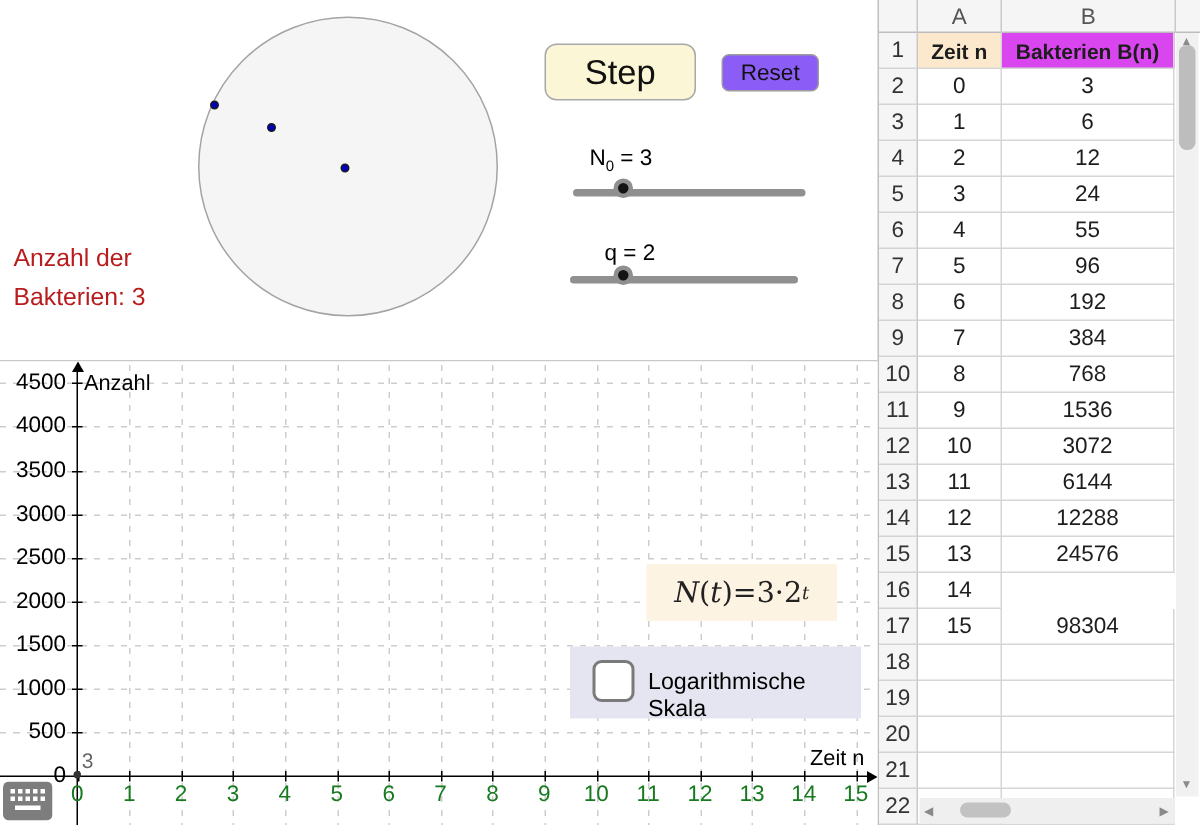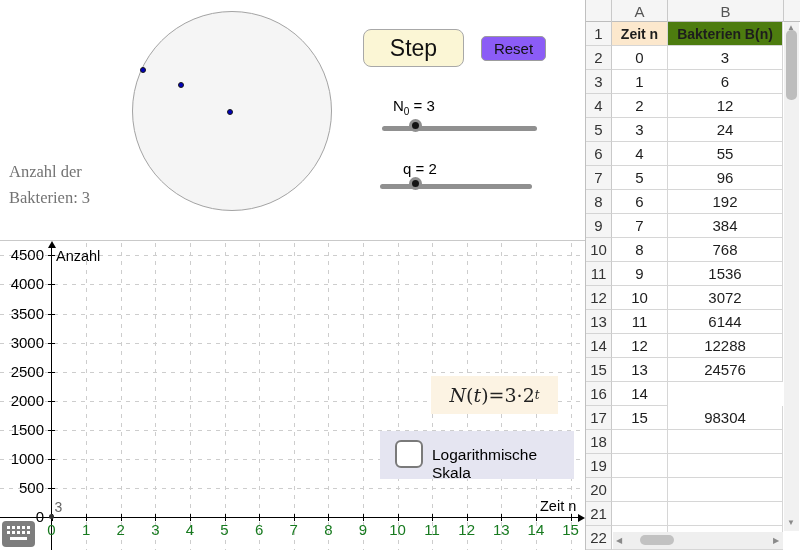--- a/index.html
+++ b/index.html
@@ -95,21 +95,21 @@
 
 <div id="app">
 
   <div id="petri-panel">
     <div id="petri-circle"></div>
     <div id="dots">
         <div class="bact-dot" style="left: 140px; top: 67px; background: rgb(0, 0, 187);"></div>
         <div class="bact-dot" style="left: 178px; top: 82px; background: rgb(0, 0, 187);"></div>
         <div class="bact-dot" style="left: 227px; top: 109px; background: rgb(0, 0, 187);"></div>
       </div>
-    <div id="bact-label" style="color: #737373; font-family: Liberation Serif, serif;">
+    <div id="bact-label" style="color: #b91c1c;">
       <div>Anzahl der</div>
       <div>Bakterien: 3</div>
     </div>
     <div id="step-btn" class="btn" style="background: rgb(251, 246, 213);">Step</div>
     <div id="reset-btn" class="btn">Reset</div>
 
     <div class="slider-label" style="left:393px; top:97px;" id="slider-label-0">N<sub>0</sub> = 3</div>
     <div class="slider-track" style="left:382px; top:126px; width:155px;"></div>
     <div class="slider-knob" style="left:409px; top:119px;"></div>
 
@@ -255,21 +255,21 @@
   <div id="sheet">
     <div id="sheet-colhdr">
       <div class="colhdr-cell" style="left:0; width:26px;"></div>
       <div class="colhdr-cell" style="left:26px; width:56px;">A</div>
       <div class="colhdr-cell" style="left:82px; width:116px;">B</div>
     </div>
     <div id="sheet-rows">
         <div class="srow" style="top: 22px;">
           <div class="rownum">1</div>
           <div class="cellA scell hdr1" style="background: rgb(252, 232, 205);">Zeit n</div>
-          <div class="cellB scell hdr1" style="background: #4d7c0f;">Bakterien B(n)</div>
+          <div class="cellB scell hdr1" style="background: #d946ef;">Bakterien B(n)</div>
         </div>
         <div class="srow" style="top: 46px;">
           <div class="rownum">2</div>
           <div class="cellA scell">0</div>
           <div class="cellB scell">3</div>
         </div>
         <div class="srow" style="top: 70px;">
           <div class="rownum">3</div>
           <div class="cellA scell">1</div>
           <div class="cellB scell">6</div>

